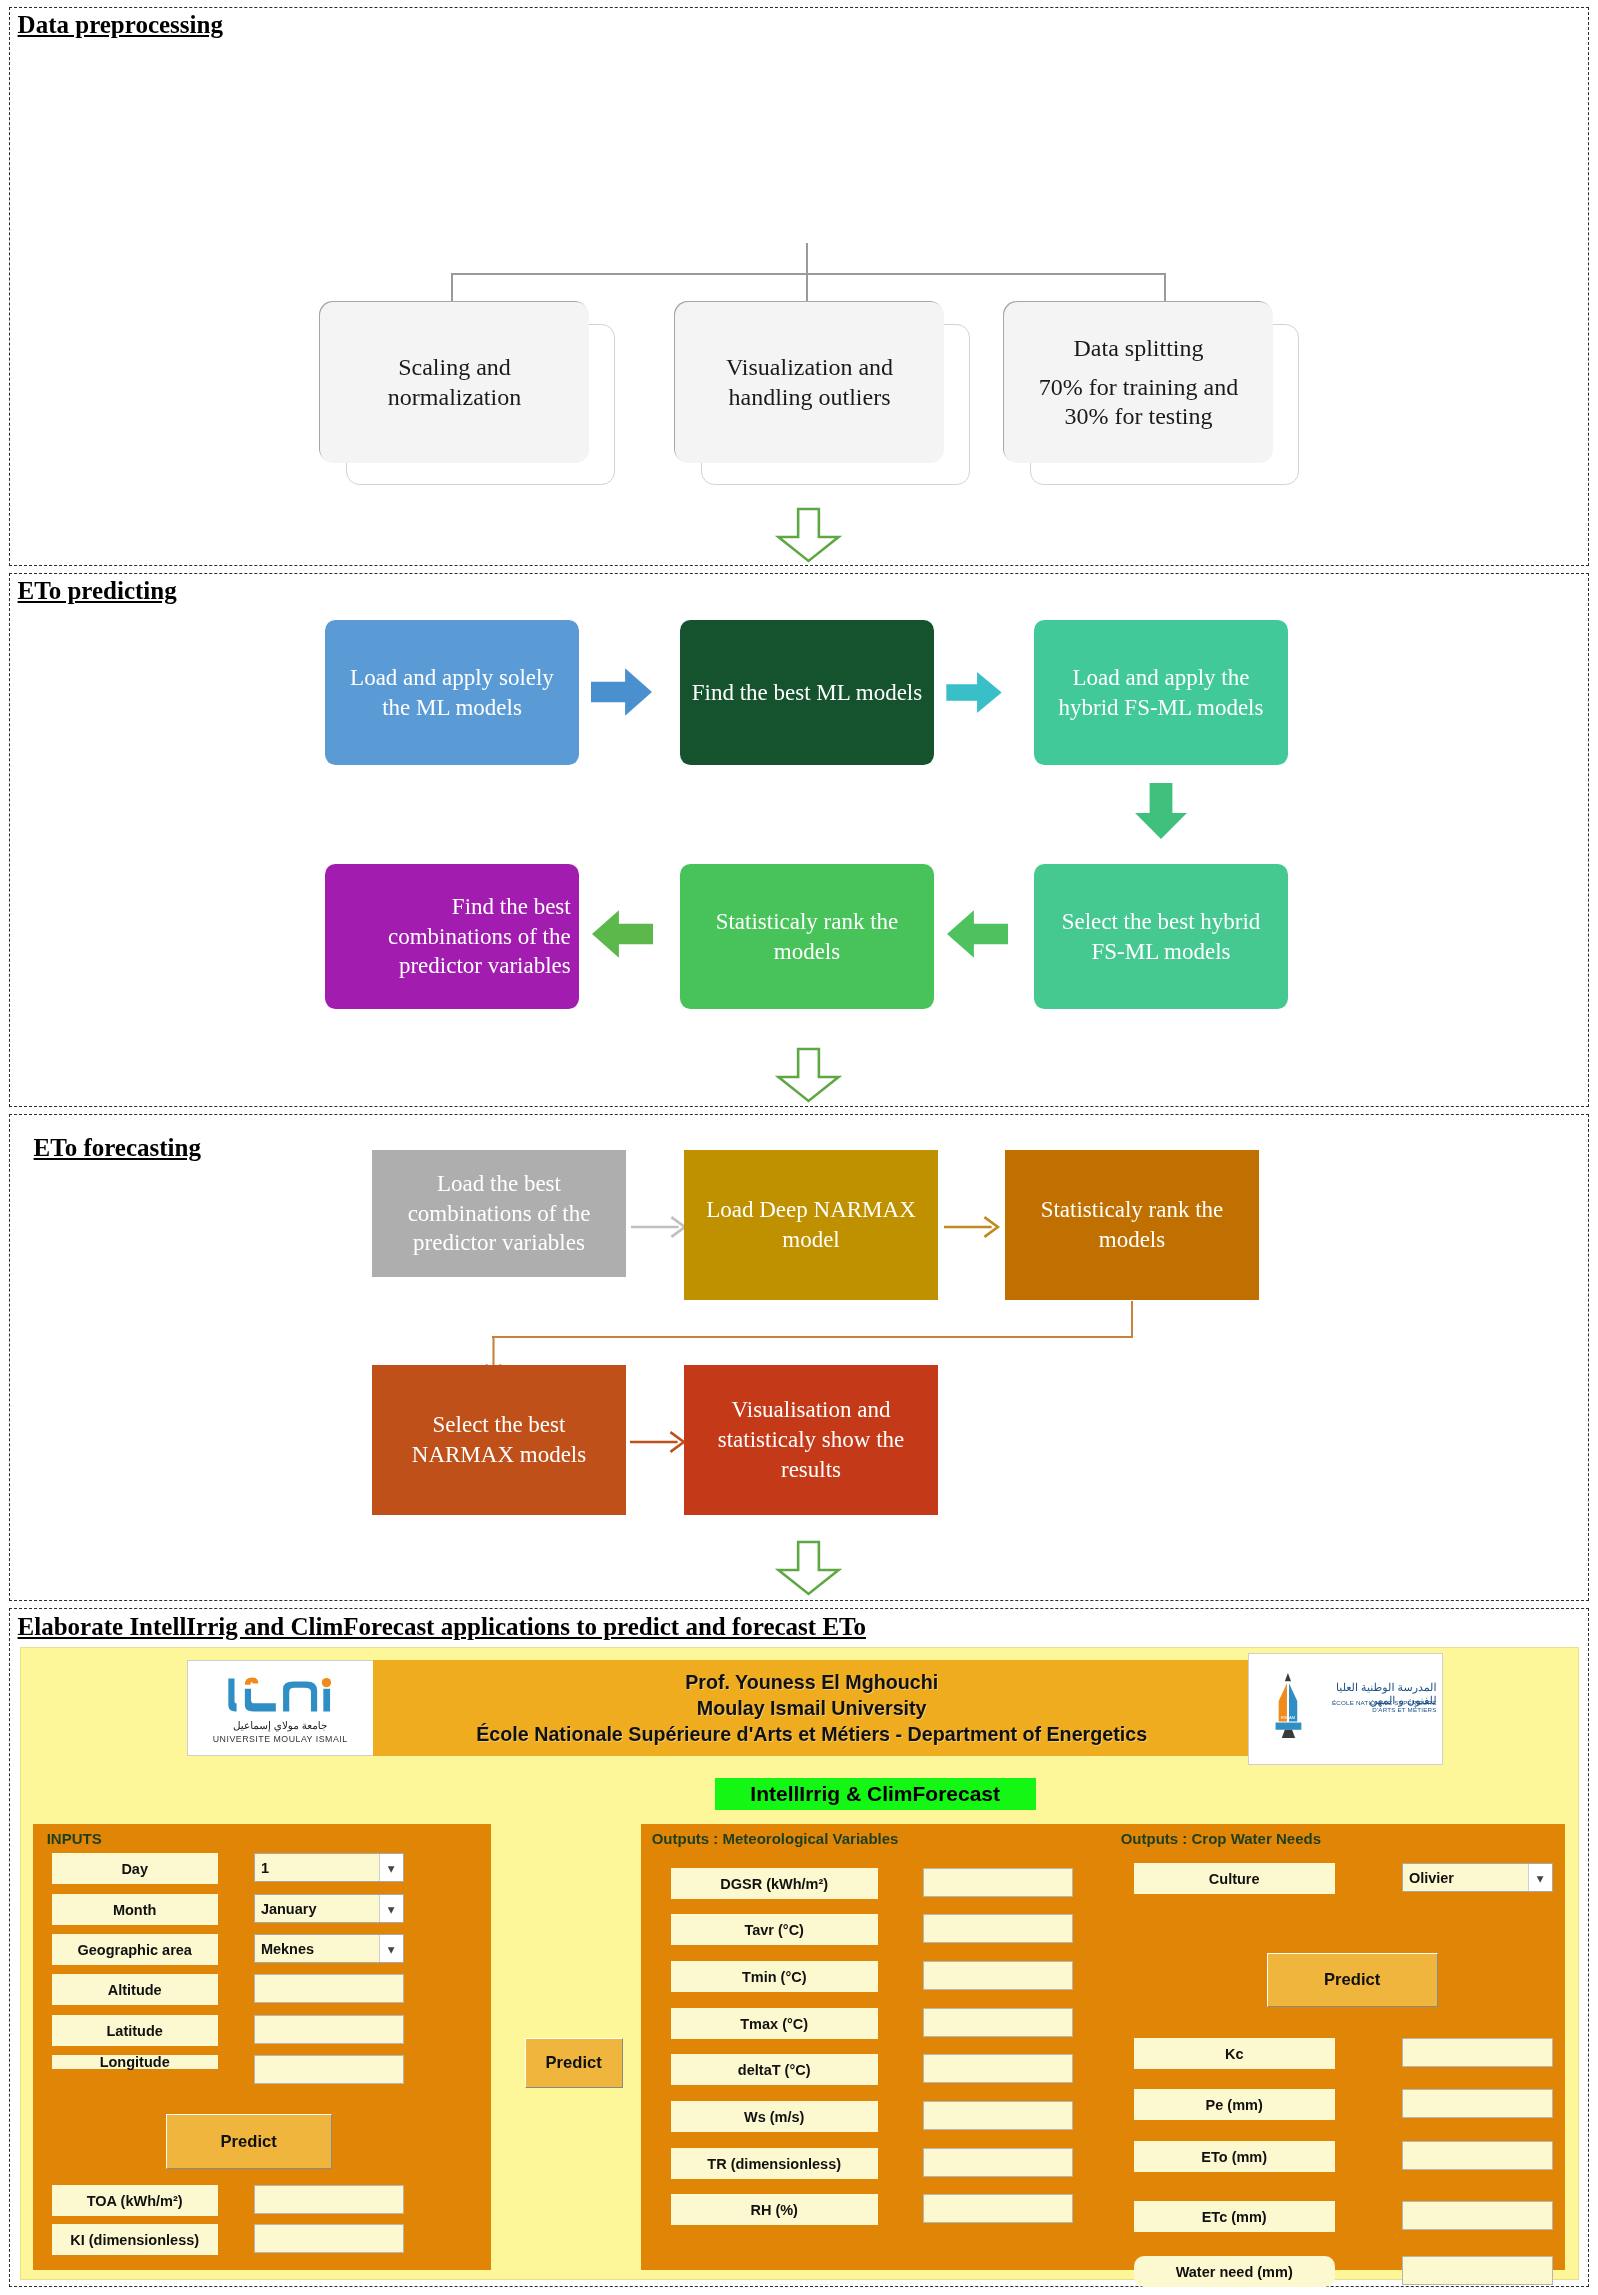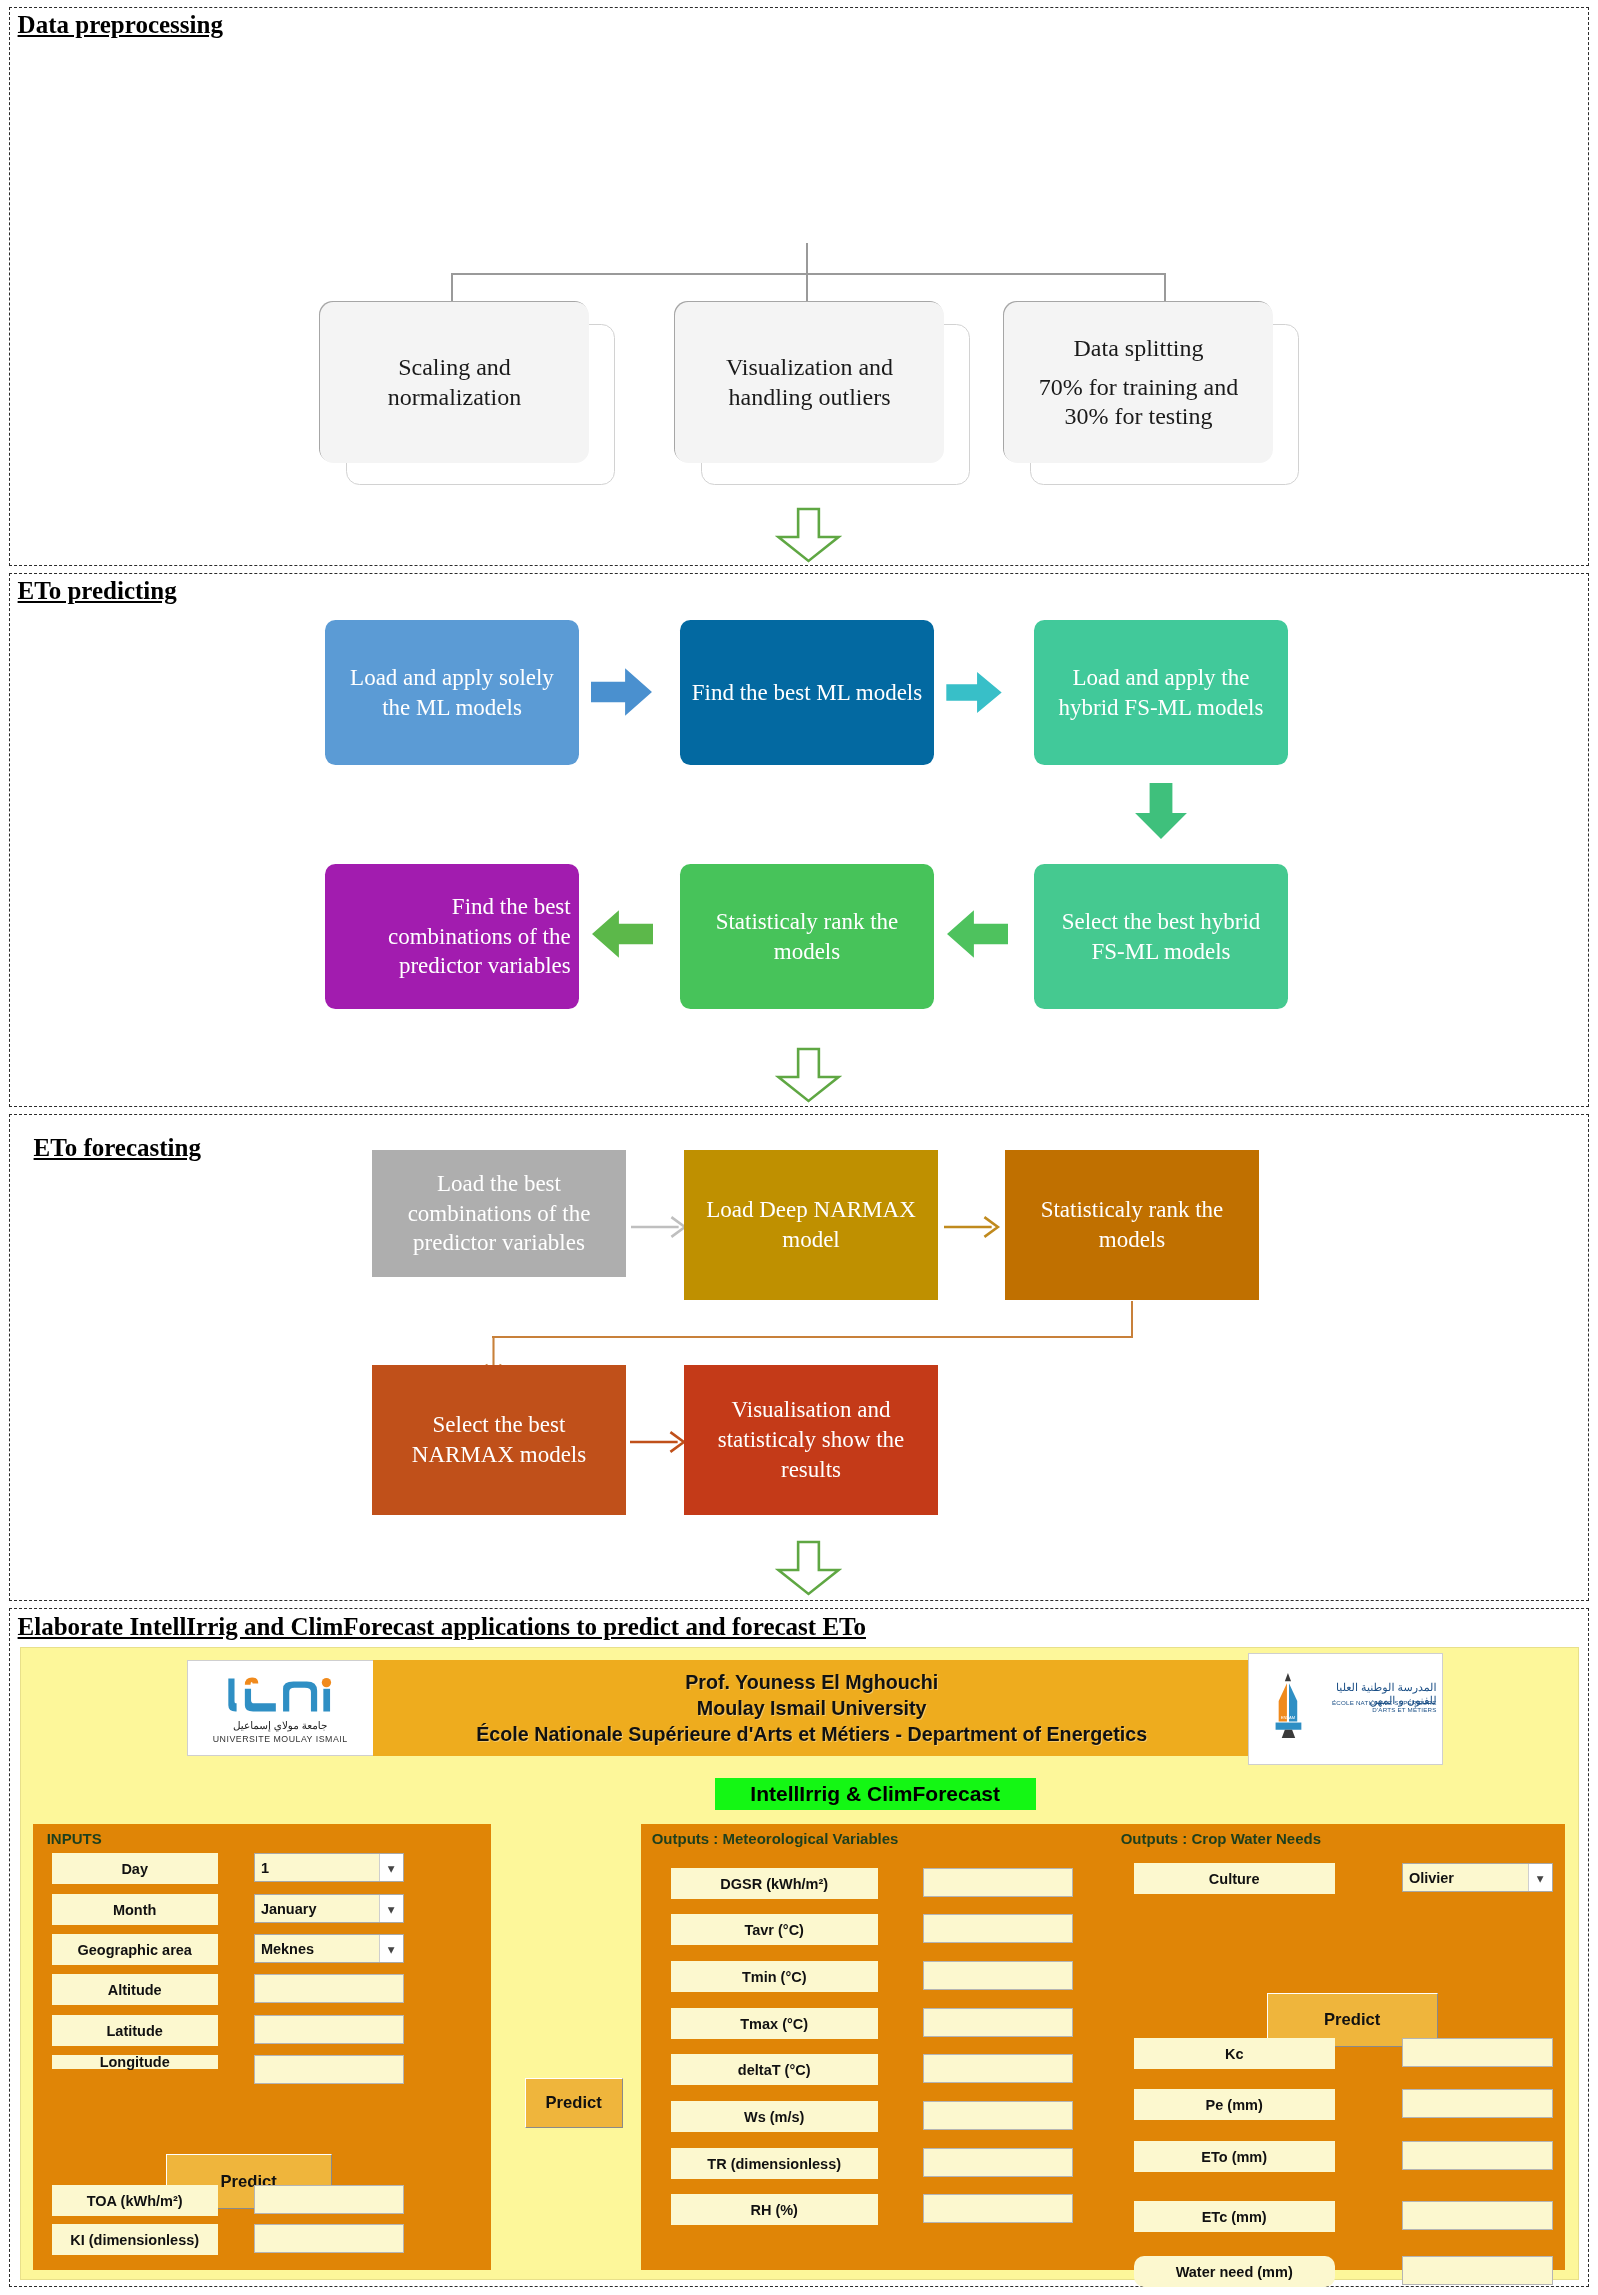--- a/index.html
+++ b/index.html
@@ -199,21 +199,20 @@
     background:#efb53c;
     border-top:1.6px solid #ffffff;
     border-left:1.6px solid #ffffff;
     border-right:1.6px solid #8a8a8a;
     border-bottom:1.6px solid #8a8a8a;
     display:flex; align-items:center; justify-content:center;
     font-family:"Liberation Sans", sans-serif;
     font-weight:700;
     font-size:16.6px;
     color:#111;
-    margin-top:40px;
   }
   .umi-logo{ position:absolute; }
   .ensam-logo{ position:absolute; }
 </style>
 </head>
 <body>
 
 <div class="page">
 
   <div class="sect" id="sec-prep"></div>
@@ -262,21 +261,21 @@
 
   <div class="sect" id="sec-pred"></div>
   <div class="sect-title" style="top:577px;">ETo predicting</div>
 
   <div class="flowbox" style="left:325px; top:620px; width:254px; height:145px; background:#5b9bd5;">Load and apply solely the ML models</div>
 
   <svg class="arrow-right" style="left:591px; top:668px;" width="62" height="48" viewBox="0 0 120 92">
     <polygon points="0,26 66,26 66,0 118,46 66,92 66,66 0,66" fill="#4a90cf"></polygon>
   </svg>
 
-  <div class="flowbox" style="left:680px; top:620px; width:254px; height:145px; background:#0369a1;">Find the best ML models</div>
+  <div class="flowbox" style="left:680px; top:620px; width:254px; height:145px; background:#14532d;">Find the best ML models</div>
 
   <svg class="arrow-right" style="left:946px; top:672px;" width="57" height="41" viewBox="0 0 110 80">
     <polygon points="0,24 60,24 60,0 108,40 60,80 60,56 0,56" fill="#38bfc8"></polygon>
   </svg>
 
   <div class="flowbox" style="left:1034px; top:620px; width:254px; height:145px; background:#41c99a;">Load and apply the hybrid FS-ML models</div>
 
   <svg class="arrow-down" style="left:1134px; top:783px;" width="54" height="57" viewBox="0 0 104 110">
     <polygon points="30,0 74,0 74,58 102,58 52,108 2,58 30,58" fill="#3fc07c"></polygon>
   </svg>

